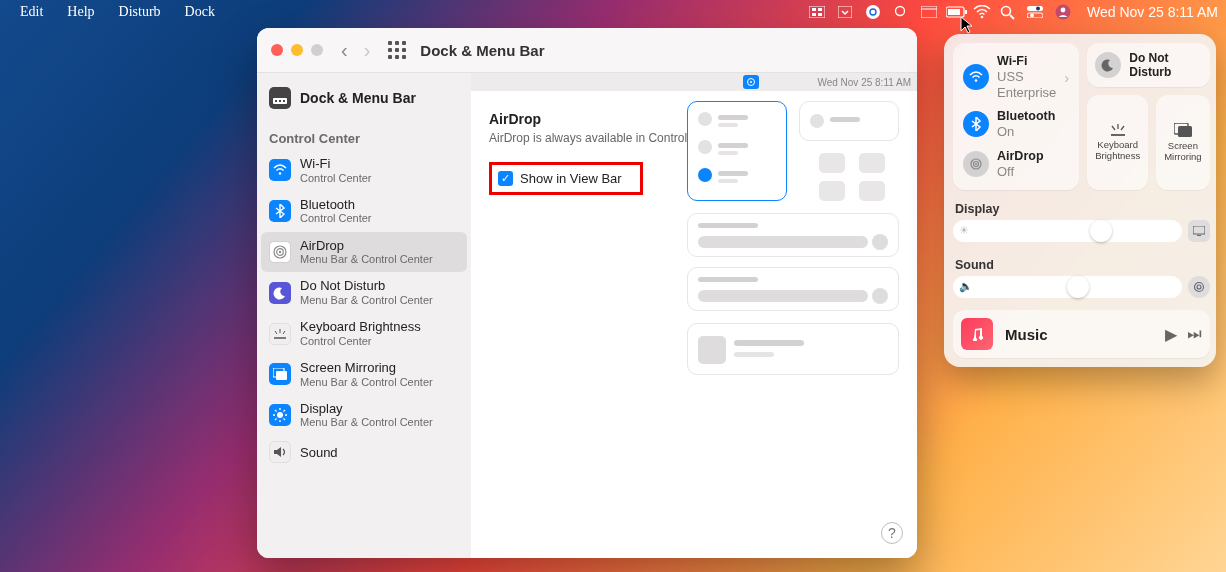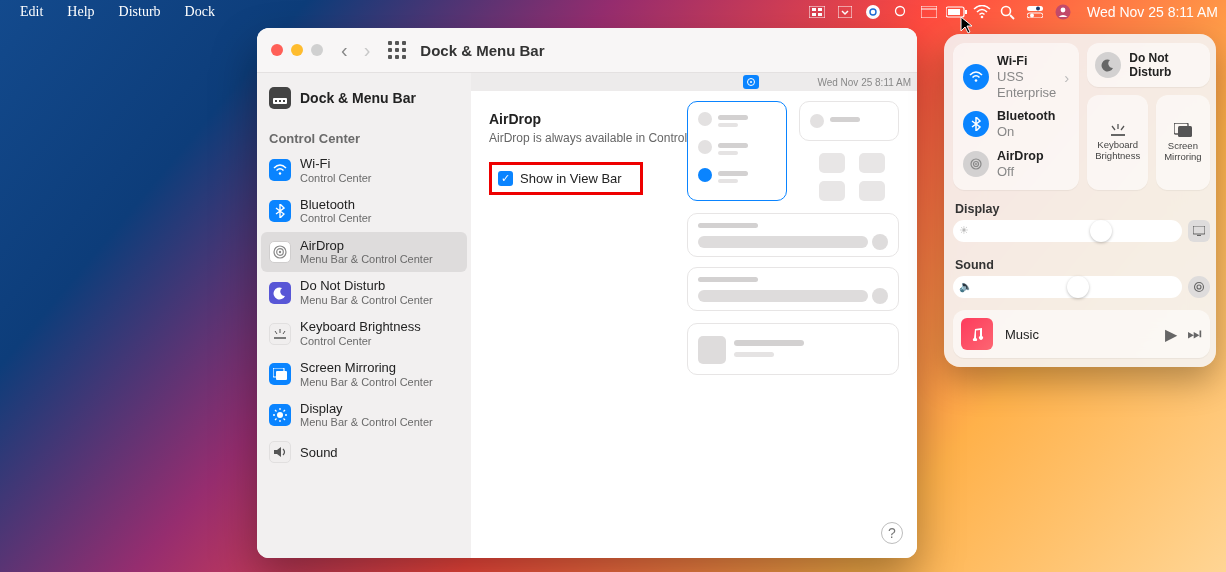--- a/index.html
+++ b/index.html
@@ -78,21 +78,21 @@
 .cc-full { grid-column:1 / span 2; background:transparent; box-shadow:none; padding:0; }
 .cc-label { font-size:12.5px; font-weight:600; color:#333; margin:4px 2px 4px; }
 .cc-slider { position:relative; height:22px; background:#fff; border-radius:11px; margin:2px 0 4px; }
 .cc-slider .thumb { position:absolute; top:0; width:22px; height:22px; border-radius:50%; background:#fff; box-shadow:0 1px 3px rgba(0,0,0,.25); }
 .cc-slider .side-ico { position:absolute; right:-28px; top:0; width:22px; height:22px; border-radius:6px; background:#dedcdc; display:flex; align-items:center; justify-content:center; color:#666; font-size:11px; }
 .cc-slider .lead-ico { position:absolute; left:6px; top:4px; color:#bbb; font-size:11px; }
 .cc-slider.wrap { margin-right:28px; }
 
 .cc-music { grid-column:1 / span 2; display:flex; align-items:center; gap:12px; }
 .cc-music .art { width:32px; height:32px; border-radius:6px; background:linear-gradient(135deg,#fd3b5c,#fd6672); display:flex; align-items:center; justify-content:center; color:#fff; }
-.cc-music .title { font-size:13px; font-weight:400; color:#222; flex:1; }
+.cc-music .title { font-size:15px; font-weight:700; color:#222; flex:1; }
 .cc-music .ctrl { color:#666; font-size:16px; display:flex; gap:10px; }
 
 svg { display:block; }
 </style>
 </head>
 <body>
 
 <div class="menubar">
   <div class="mb-item">Edit</div>
   <div class="mb-item">Help</div>

